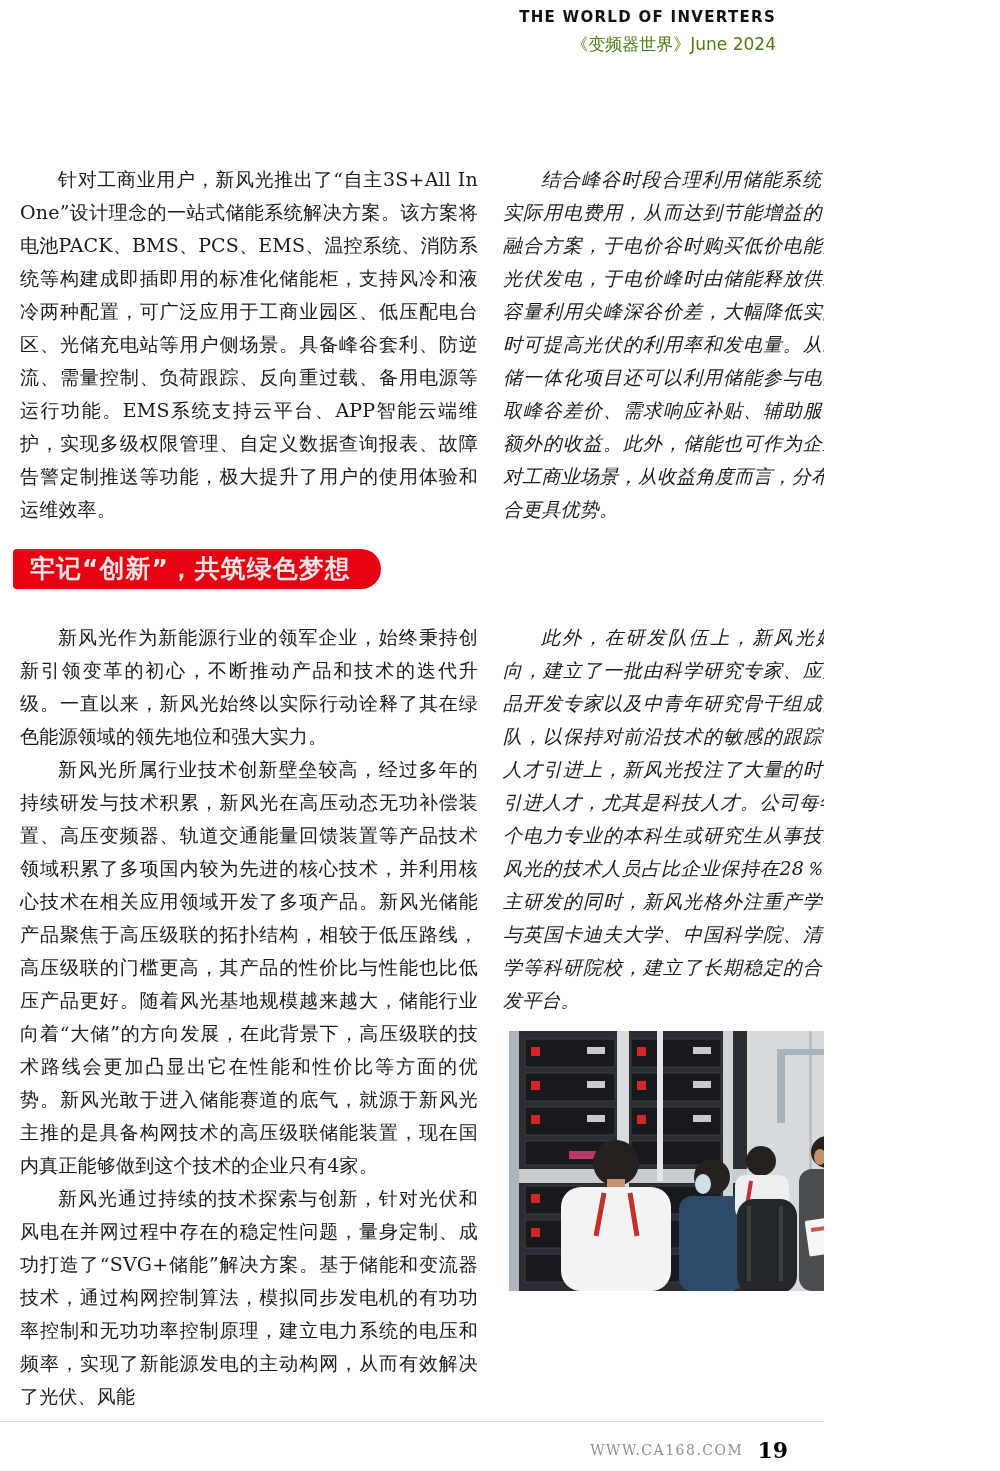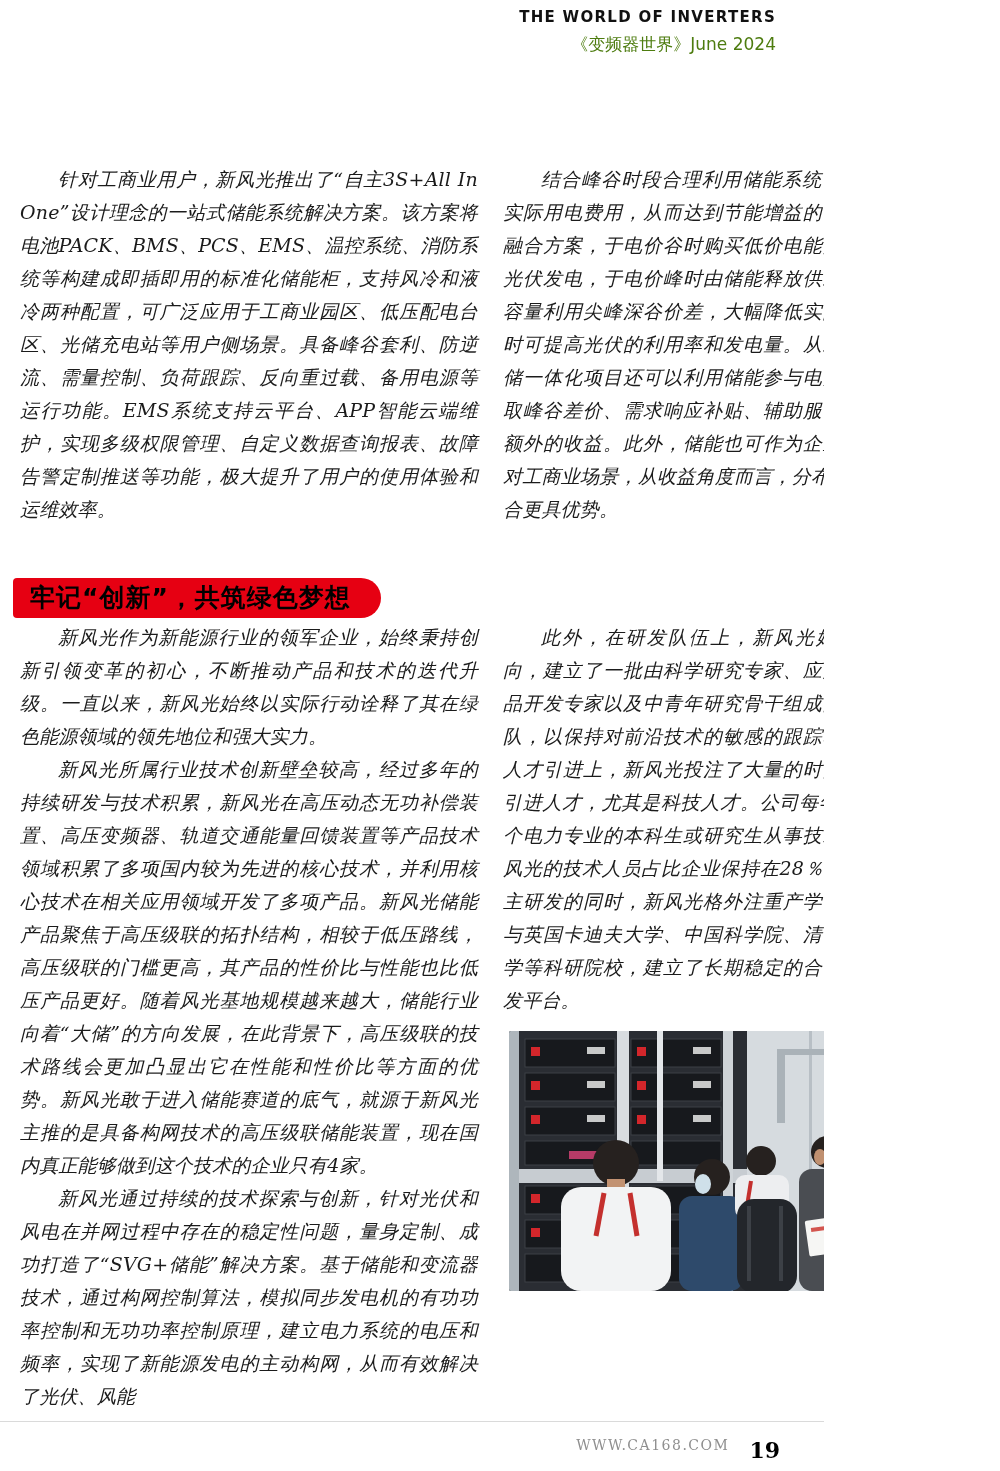--- a/index.html
+++ b/index.html
@@ -10,38 +10,38 @@
   .header{position:absolute;top:8px;right:48px;text-align:right;
           font-family:"DejaVu Sans","Liberation Sans",sans-serif;}
   .header-line1{font-size:15px;font-weight:600;letter-spacing:1.3px;color:#111;}
   .header-line2{font-size:17px;margin-top:7px;color:#4d7c0f;}
 
   
   .section{position:absolute;left:0;width:1000px;}
   .sec-top{top:163px;}
   .sec-bottom{top:621px;}
   .col{position:absolute;text-align:justify;}
-  .col-l{left:20px;width:458px;font-style:italic;}
+  .col-l{left:20px;width:458px;}
   .col-r{left:503px;width:459px;font-style:italic;}
   .col p.para{margin:0;font-size:19px;line-height:33px;letter-spacing:0.2px;}
   .col p.para.indent{text-indent:2em;}
 
   
-  .banner{position:absolute;left:13px;top:578px;height:40px;line-height:40px;
-          background:#e60012;color:#000000;font-weight:bold;font-size:25px;
+  .banner{position:absolute;left:13px;top:549px;height:40px;line-height:40px;
+          background:#e60012;color:#e5e5e5;font-weight:bold;font-size:25px;
           font-family:"DejaVu Sans","Liberation Sans",sans-serif;
           padding:0 30px 0 17px;border-radius:4px 20px 20px 4px;letter-spacing:1px;
           white-space:nowrap;}
 
   
   .photo{display:block;margin:14px 0 0 6px;width:450px;height:260px;border-radius:2px;}
 
   
   .footer-rule{position:absolute;left:0;top:1421px;width:1000px;height:1px;background:#dadada;}
-  .footer{position:absolute;top:1437px;right:44px;display:flex;align-items:flex-start;gap:20px;}
+  .footer{position:absolute;top:1437px;right:36px;display:flex;align-items:center;gap:14px;}
   .footer-site{font-size:14px;color:#8f8f8f;letter-spacing:1.5px;}
   .footer-page{font-size:22px;font-weight:bold;color:#000000;}
 </style>
 </head>
 <body>
 
 <div class="page">
 
   <div class="header">
     <div class="header-line1">THE WORLD OF INVERTERS</div>

